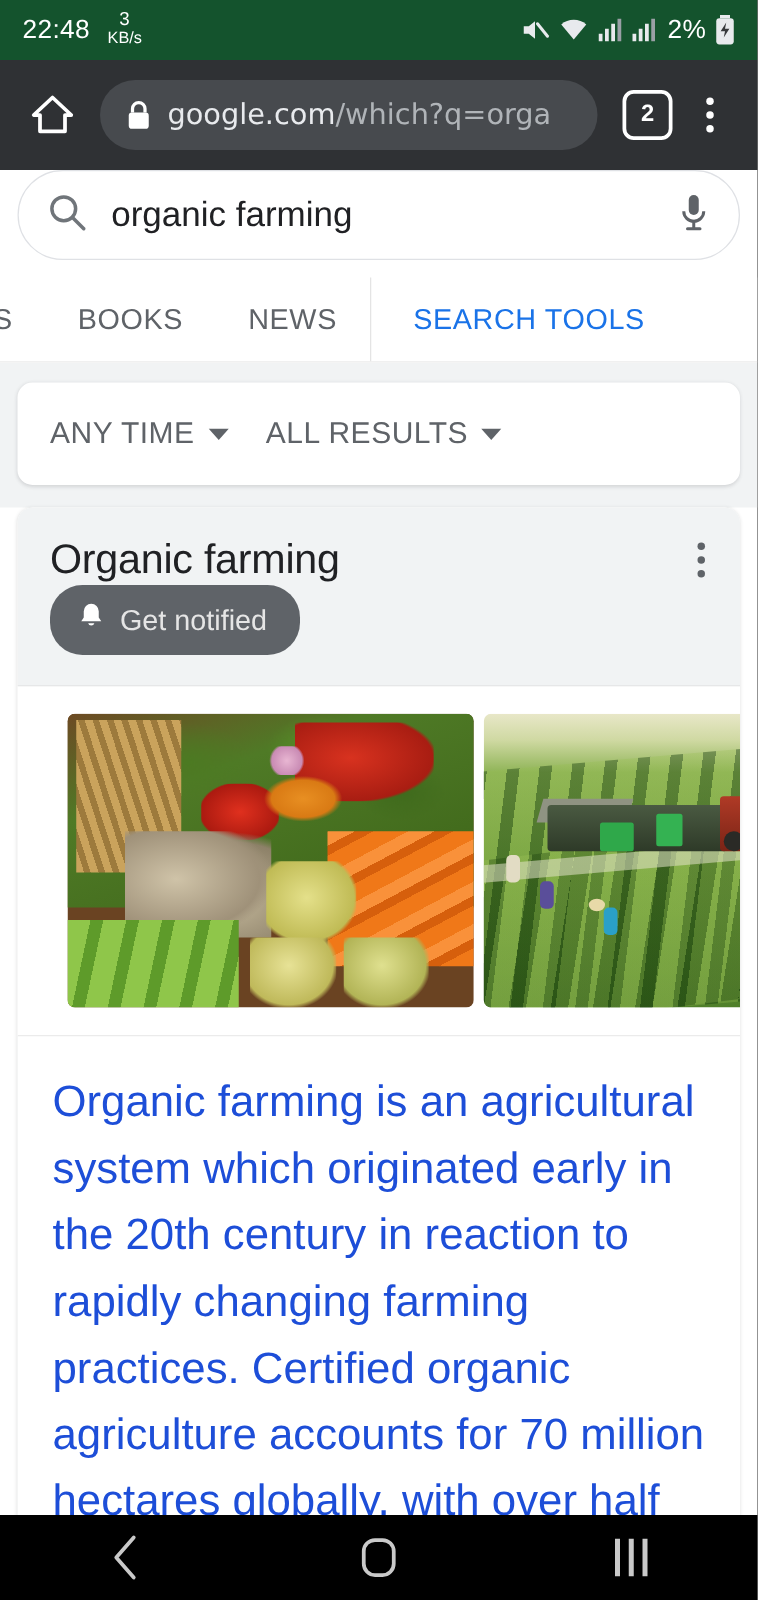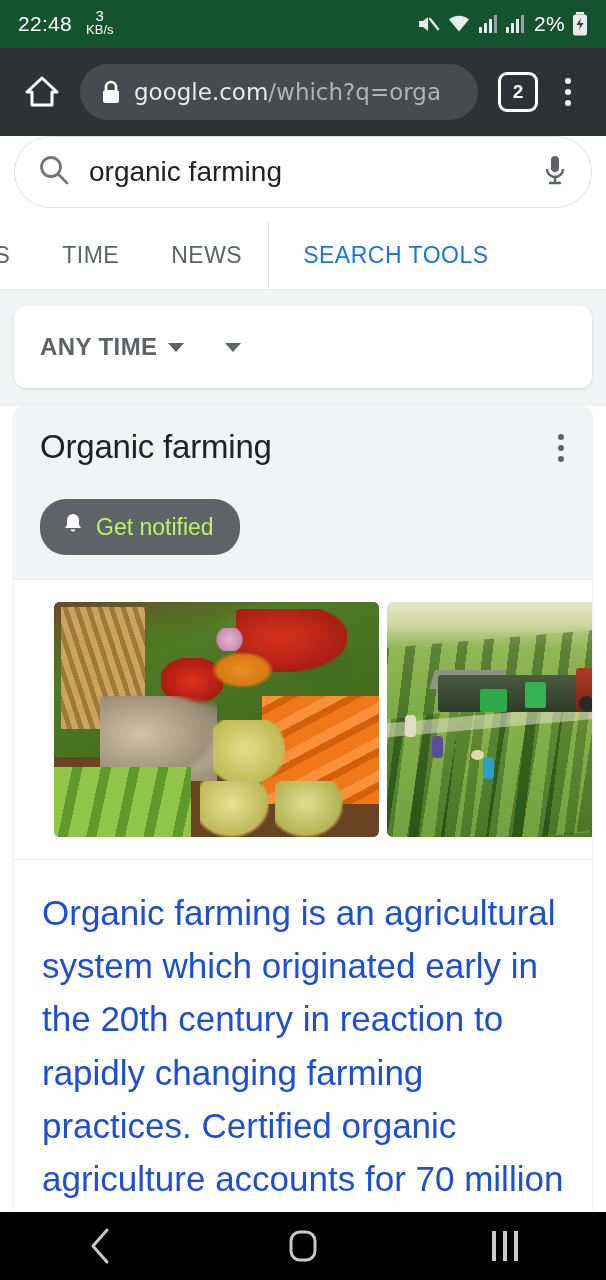--- a/index.html
+++ b/index.html
@@ -104,37 +104,37 @@
                padding-left:34px; padding-right:20px; }
 
   
   .filterzone{ background:#f1f3f4; padding:16px 14px 18px; }
   .filtercard{
     background:#fff; border-radius:12px; height:82px;
     display:flex; align-items:center; padding:0 26px;
     box-shadow:0 1px 3px rgba(60,64,67,.16);
   }
   .filter{ display:flex; align-items:center; font-size:24px; color:#5f6368;
-           letter-spacing:.4px; margin-right:30px; cursor:pointer;font-weight:bold; }
+           letter-spacing:.4px; margin-right:30px; cursor:pointer; }
   .caret{ width:0;height:0;border-left:8px solid transparent;
           border-right:8px solid transparent;border-top:9px solid #5f6368;
           margin-left:11px; }
 
   
   .kp{ margin:0 14px; background:#fff; border-radius:12px; overflow:hidden;
        box-shadow:0 1px 3px rgba(60,64,67,.18); }
   .kp-head{ background:#f1f3f4; padding:22px 26px 24px; position:relative;
             border-bottom:1px solid #e6e7e8; }
   .kp-title{ font-size:33px; color:#202124; font-weight:400; letter-spacing:-.2px; }
   .kp-kebab{ position:absolute; right:28px; top:28px; display:flex;
              flex-direction:column; gap:5px; cursor:pointer; }
   .kp-kebab i{ width:6px;height:6px;border-radius:50%;background:#5f6368;display:block; }
   .notify{
-    margin-top:33px; display:inline-flex; align-items:center; gap:12px;
-    background:#5f6368; color:#bef264; border-radius:26px;
+    margin-top:2px; display:inline-flex; align-items:center; gap:12px;
+    background:#5f6368; color:#e5e5e5; border-radius:26px;
     padding:13px 26px 13px 22px; font-size:23px; cursor:pointer;
   }
 
   .kp-images{ display:flex; gap:8px; padding:22px 0 22px 40px; background:#fff;
               border-bottom:1px solid #ebebeb; overflow:hidden; }
   .thumb{ border-radius:6px; overflow:hidden; position:relative; flex:none; cursor:pointer; }
   .thumb.t1{ width:325px; height:235px; }
   .thumb.t2{ width:300px; height:235px; }
 
   
@@ -306,32 +306,33 @@
               <rect x="10" y="3" width="8" height="16" rx="4" fill="#5f6368"></rect>
               <path d="M6 16a8 8 0 0016 0" fill="none" stroke="#5f6368" stroke-width="2.4"></path>
               <path d="M14 24v6M9 30h10" stroke="#5f6368" stroke-width="2.4" stroke-linecap="round"></path>
             </svg>
         </span>
       </div>
     </div>
 
     <div class="tabs">
       <div class="tab clipped">OS</div>
-      <div class="tab">TIME</div>
+      <div class="tab">BOOKS</div>
       <div class="tab">NEWS</div>
       <div class="tab active">SEARCH TOOLS</div>
     </div>
 
     <div class="filterzone">
       <div class="filtercard">
         <div class="filter">
           <span>ANY TIME</span>
           <span class="caret"></span>
         </div>
         <div class="filter">
+          <span>ALL RESULTS</span>
           <span class="caret"></span>
         </div>
       </div>
     </div>
 
     <div class="kp">
       <div class="kp-head">
         <div class="kp-title">Organic farming</div>
         <div class="kp-kebab">
             <i></i>

